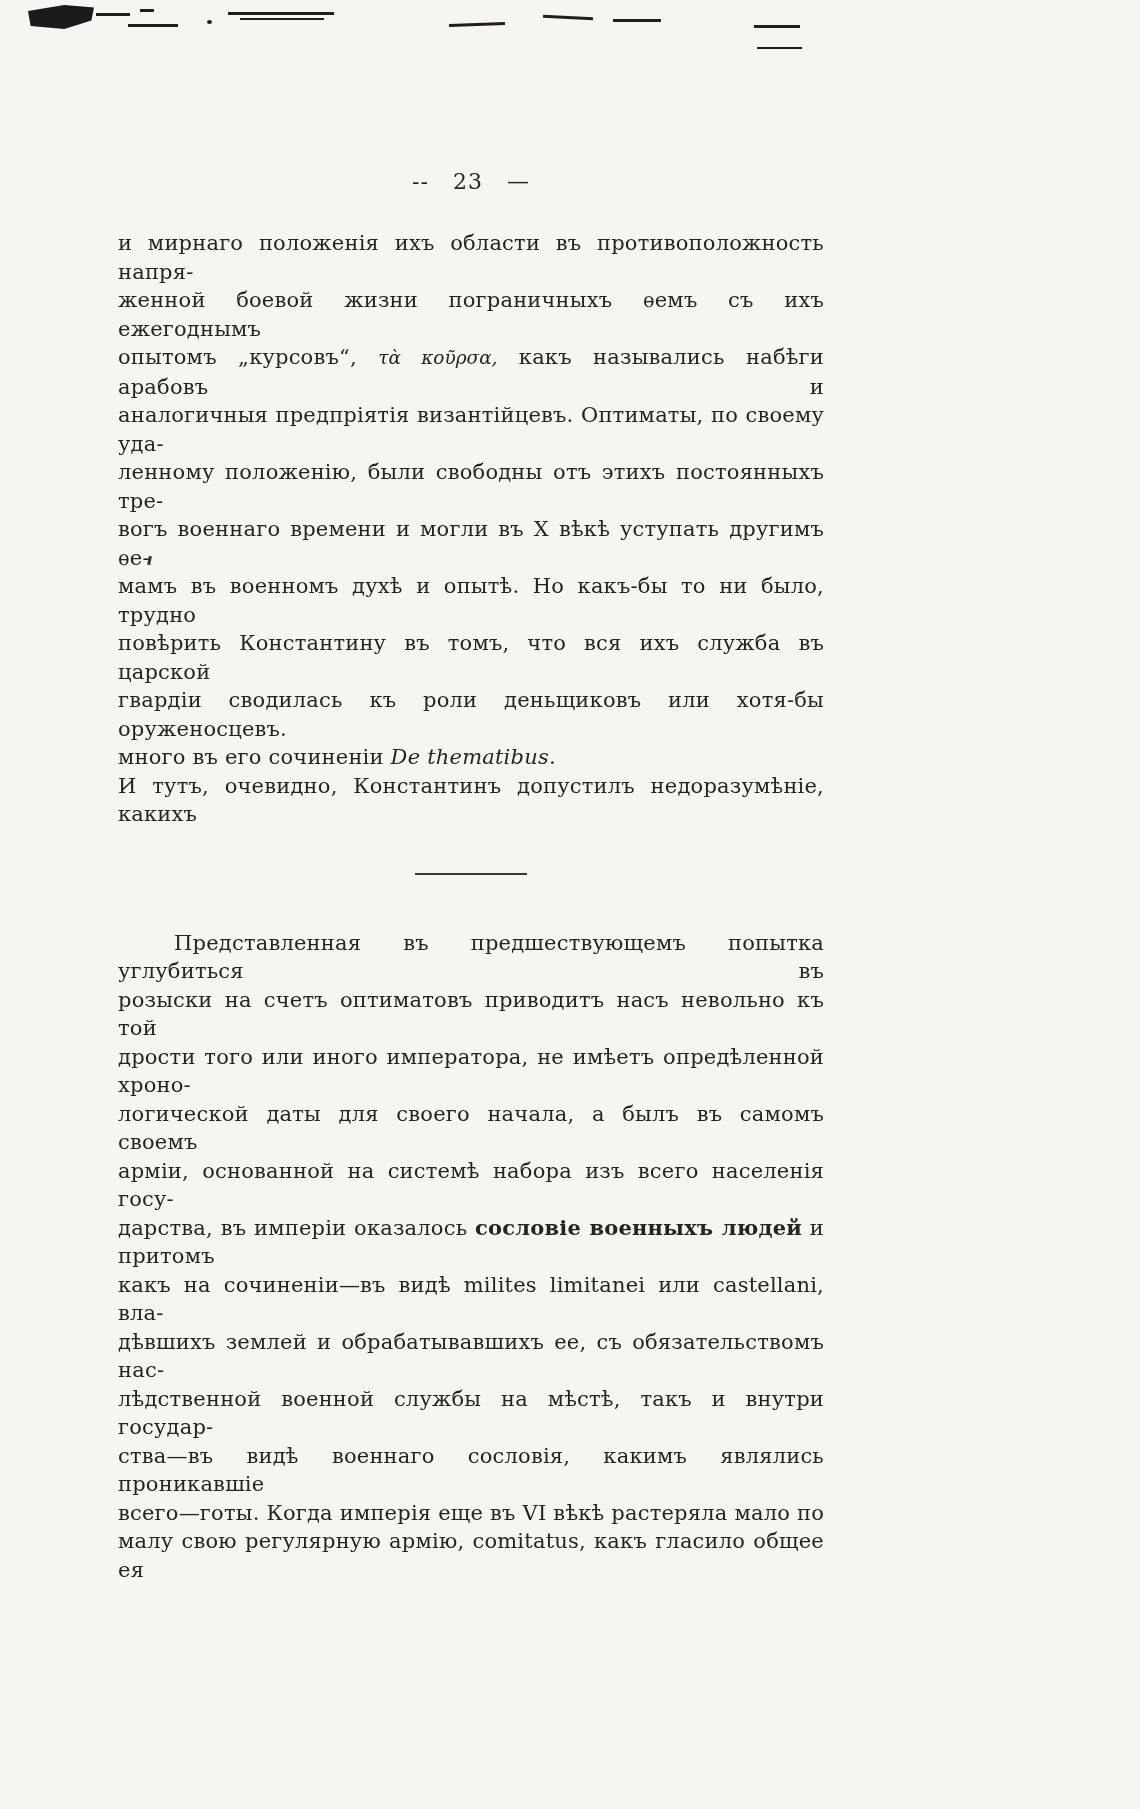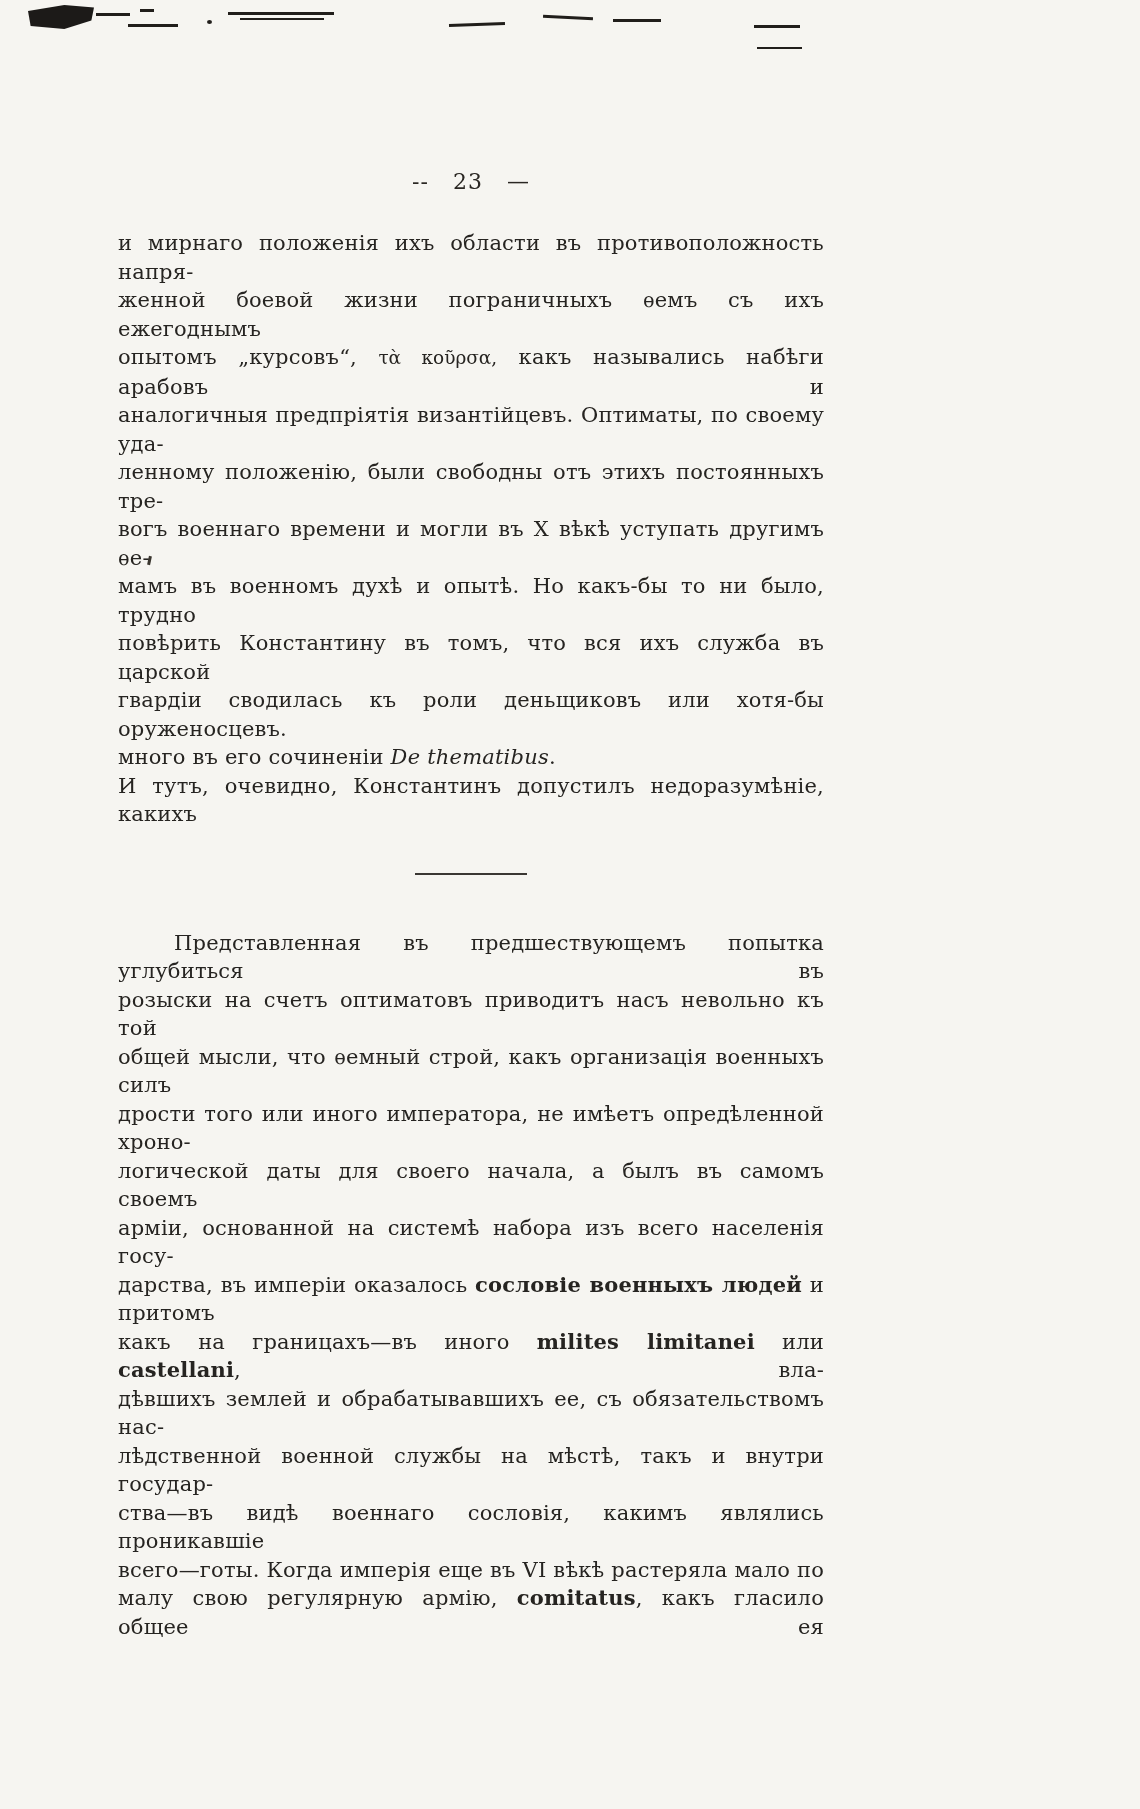--- a/index.html
+++ b/index.html
@@ -53,23 +53,23 @@
     line-height: 28.5px;
     letter-spacing: 0.2px;
   }
   .line {
     text-align: justify;
     text-align-last: justify;
   }
   .line.last { text-align-last: left; }
   .line.indent { text-indent: 56px; }
   .seg.i  { font-style: italic; }
-  .seg.b  { font-weight: bold; }
+  .seg.b  { font-weight: normal; }
   .seg.bi { font-weight: bold; }
-  .seg.g  { font-size: 0.88em; letter-spacing: 0; }
+  .seg.g  { font-style: italic; font-size: 0.88em; letter-spacing: 0; }
 
   .separator {
     width: 112px; height: 2px;
     background: #3a3733;
     margin: 44px auto 54px auto;
   }
 </style>
 </head>
 <body>
 
@@ -106,26 +106,25 @@
         <div class="line"><span class="seg">мамъ въ военномъ духѣ и опытѣ. Но какъ-бы то ни было, трудно</span></div>
         <div class="line"><span class="seg">повѣрить Константину въ томъ, что вся ихъ служба въ царской</span></div>
         <div class="line"><span class="seg">гвардіи сводилась къ роли деньщиковъ или хотя-бы оруженосцевъ.</span></div>
         <div class="line last"><span class="seg">много въ его сочиненіи </span><span class="seg i">De thematibus</span><span class="seg">.</span></div>
         <div class="line"><span class="seg">И тутъ, очевидно, Константинъ допустилъ недоразумѣніе, какихъ</span></div>
       </div>
     <div class="separator"></div>
     <div>
         <div class="line indent"><span class="seg">Представленная въ предшествующемъ попытка углубиться въ</span></div>
         <div class="line"><span class="seg">розыски на счетъ оптиматовъ приводитъ насъ невольно къ той</span></div>
-        <div class="line"><span class="seg">общей мысли, что ѳемный строй, какъ организація военныхъ силъ</span></div>
         <div class="line"><span class="seg">дрости того или иного императора, не имѣетъ опредѣленной хроно-</span></div>
         <div class="line"><span class="seg">логической даты для своего начала, а былъ въ самомъ своемъ</span></div>
         <div class="line"><span class="seg">арміи, основанной на системѣ набора изъ всего населенія госу-</span></div>
         <div class="line"><span class="seg">дарства, въ имперіи оказалось </span><span class="seg bi">сословіе военныхъ людей</span><span class="seg"> и притомъ</span></div>
-        <div class="line"><span class="seg">какъ на границахъ—въ иного </span><span class="seg b">milites limitanei</span><span class="seg"> или </span><span class="seg b">castellani</span><span class="seg">, вла-</span></div>
+        <div class="line"><span class="seg">какъ на сочиненіи—въ видѣ </span><span class="seg b">milites limitanei</span><span class="seg"> или </span><span class="seg b">castellani</span><span class="seg">, вла-</span></div>
         <div class="line"><span class="seg">дѣвшихъ землей и обрабатывавшихъ ее, съ обязательствомъ нас-</span></div>
         <div class="line"><span class="seg">лѣдственной военной службы на мѣстѣ, такъ и внутри государ-</span></div>
         <div class="line"><span class="seg">ства—въ видѣ военнаго сословія, какимъ являлись проникавшіе</span></div>
         <div class="line"><span class="seg">всего—готы. Когда имперія еще въ VI вѣкѣ растеряла мало по</span></div>
         <div class="line"><span class="seg">малу свою регулярную армію, </span><span class="seg b">comitatus</span><span class="seg">, какъ гласило общее ея</span></div>
       </div>
   </div>
 
 </div>
 

